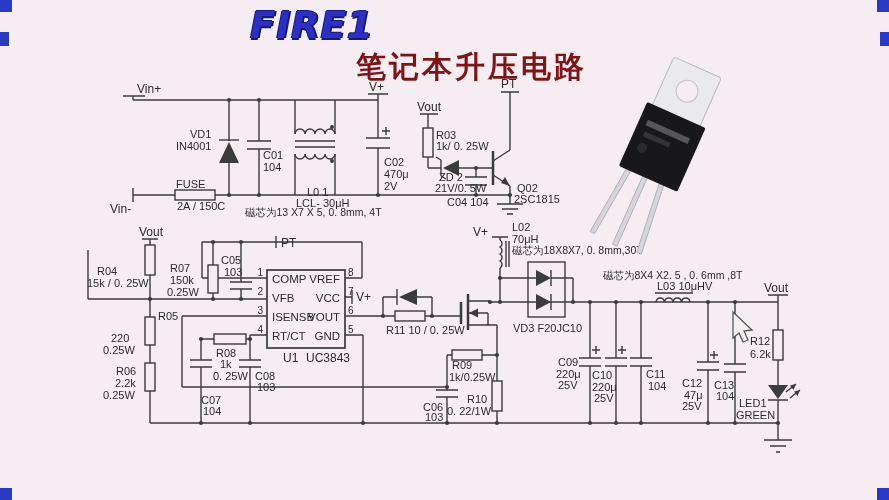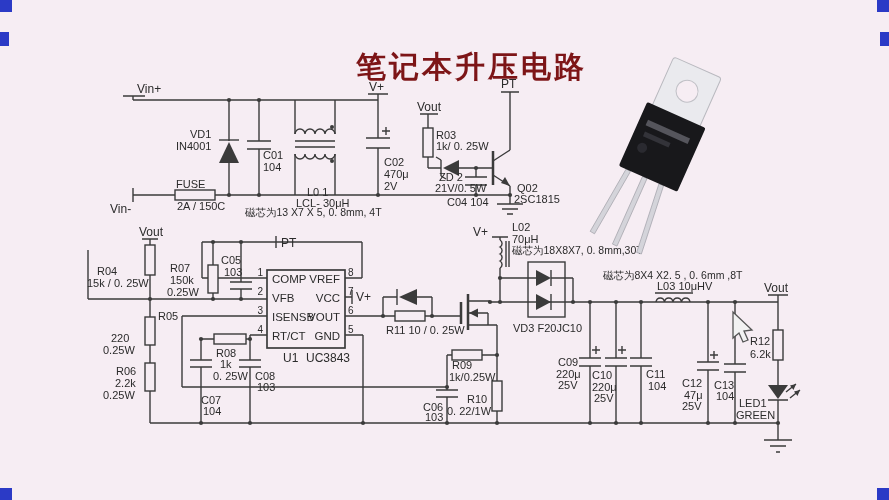--- a/index.html
+++ b/index.html
@@ -21,20 +21,21 @@
   .w2{stroke:#3b3b3b;stroke-width:2.5;fill:none;}
   .comp{fill:#f6edf3;stroke:#3b3b3b;stroke-width:1.4;}
   .fl{fill:#3b3b3b;stroke:none;}
   .marker{fill:#2b3ac6;}
 </style>
 </head>
 <body>
 
 <div id="stage">
 
+  <span class="logo">FIRE1</span>
   <span class="cn-title">笔记本升压电路</span>
 
   <svg width="889" height="500" viewBox="0 0 889 500">
 
     <g>
       <rect class="marker" x="0" y="0" width="12" height="12"></rect>
       <rect class="marker" x="877" y="0" width="12" height="12"></rect>
       <rect class="marker" x="0" y="32" width="9" height="14"></rect>
       <rect class="marker" x="880" y="32" width="9" height="14"></rect>
       <rect class="marker" x="0" y="488" width="12" height="12"></rect>

